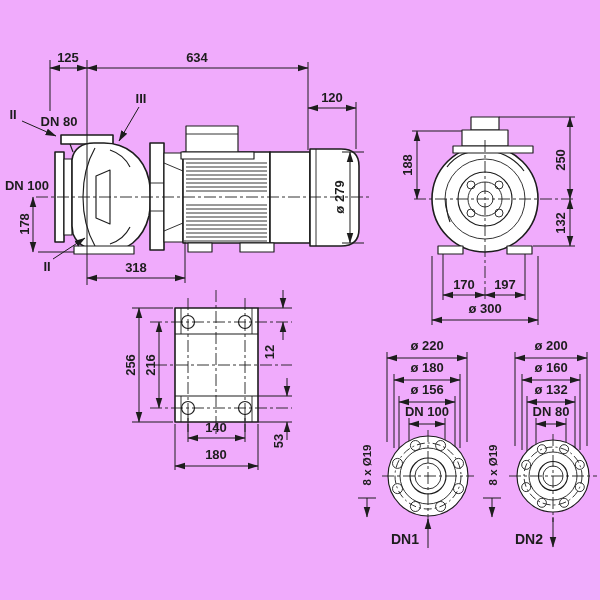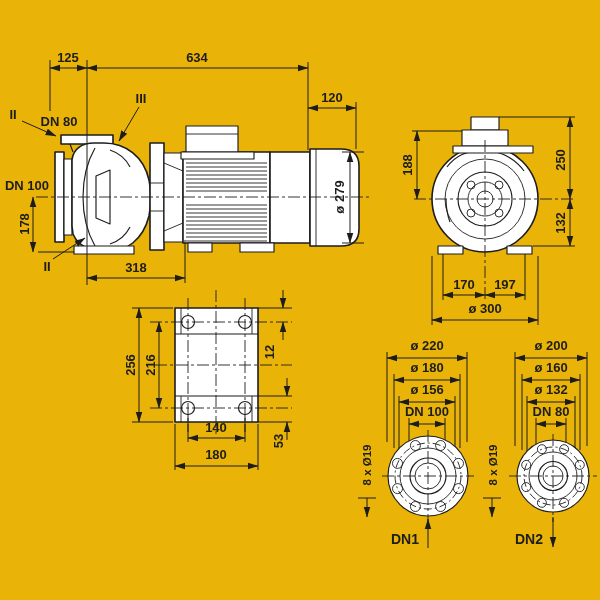--- a/index.html
+++ b/index.html
@@ -1,16 +1,16 @@
 <!DOCTYPE html>
 <html><head>
 <meta charset="utf-8">
 <style>
   html,body{margin:0;padding:0;background:#fff}
-  #canvas{width:600px;height:600px;background:#eab308;position:relative;overflow:hidden}
+  #canvas{width:600px;height:600px;background:#f0abfc;position:relative;overflow:hidden}
   svg{display:block}
   text{font:600 13px "Liberation Sans", sans-serif;fill:#1d1d1d}
   .mid{text-anchor:middle}
   .t12{font-size:11.5px}
   .t14{font-size:14px;font-weight:700}
   .ol{fill:#fff;stroke:#1d1d1d;stroke-width:1.6;stroke-linejoin:round}
   .ol2{fill:#fff;stroke:#1d1d1d;stroke-width:1.15;stroke-linejoin:round}
   .ln{fill:none;stroke:#1d1d1d;stroke-width:1.15;stroke-linejoin:round}
   .thin{fill:none;stroke:#1d1d1d;stroke-width:.9}
   .dim{fill:none;stroke:#1d1d1d;stroke-width:1}

